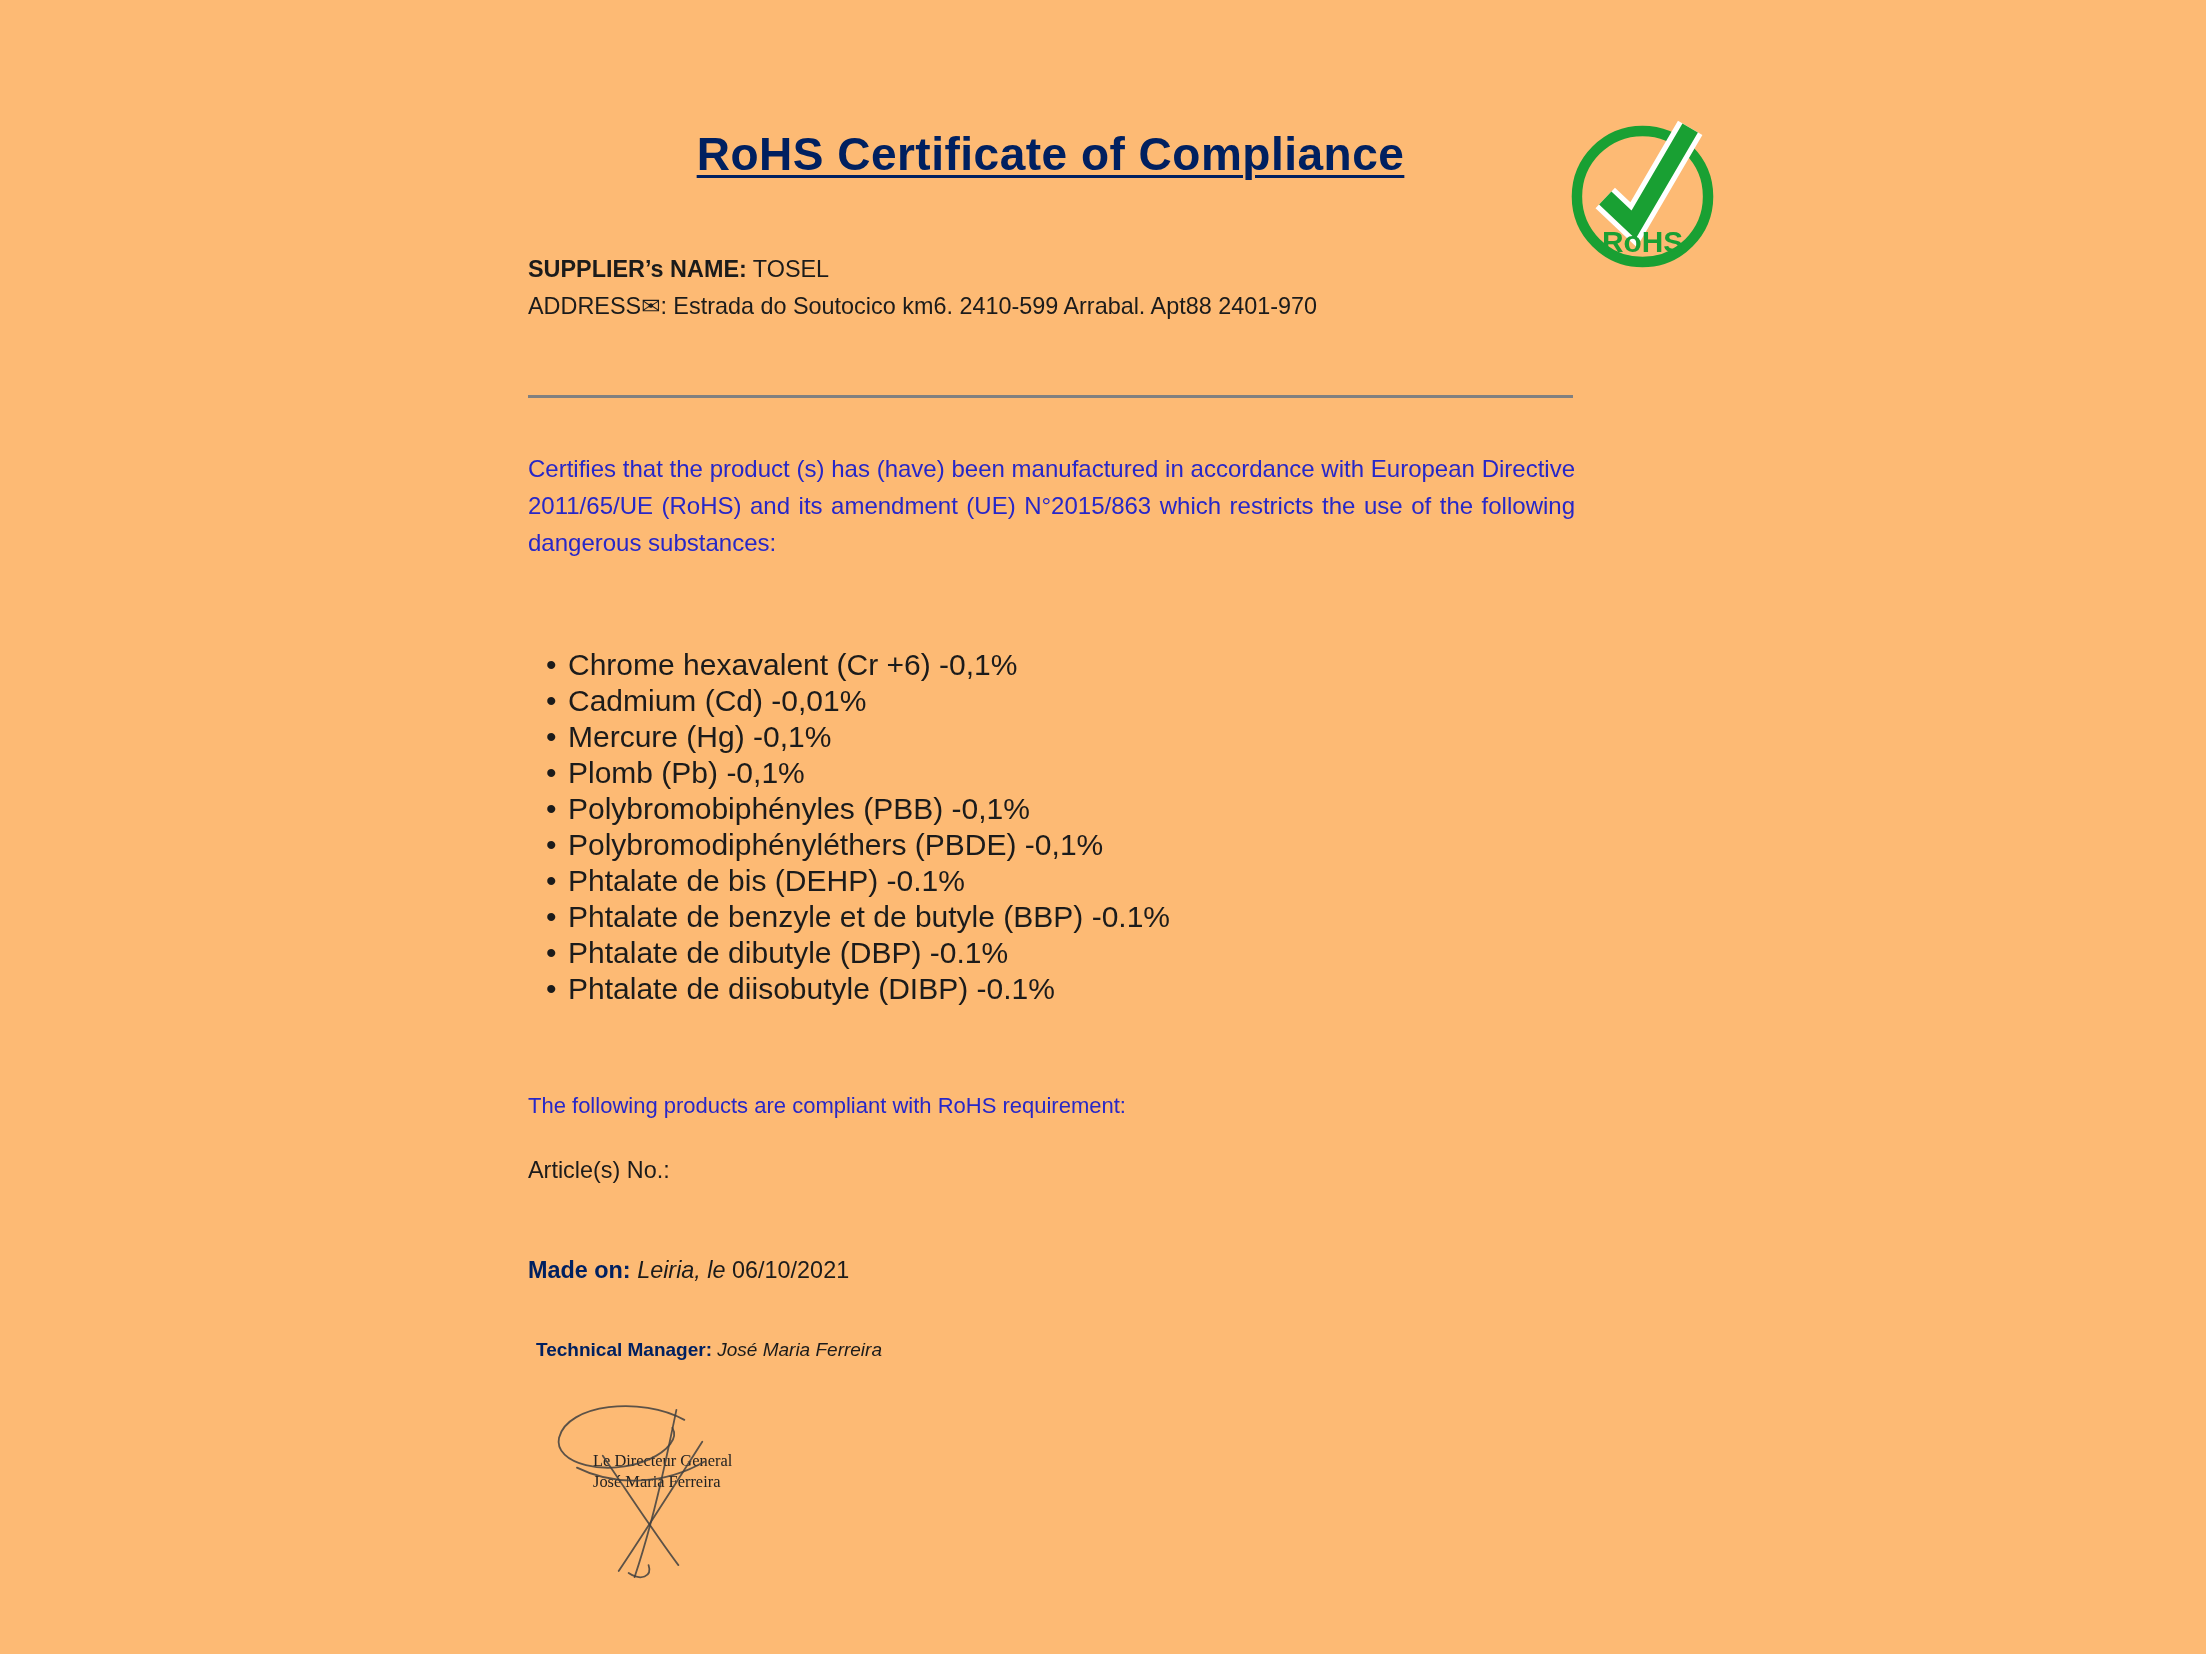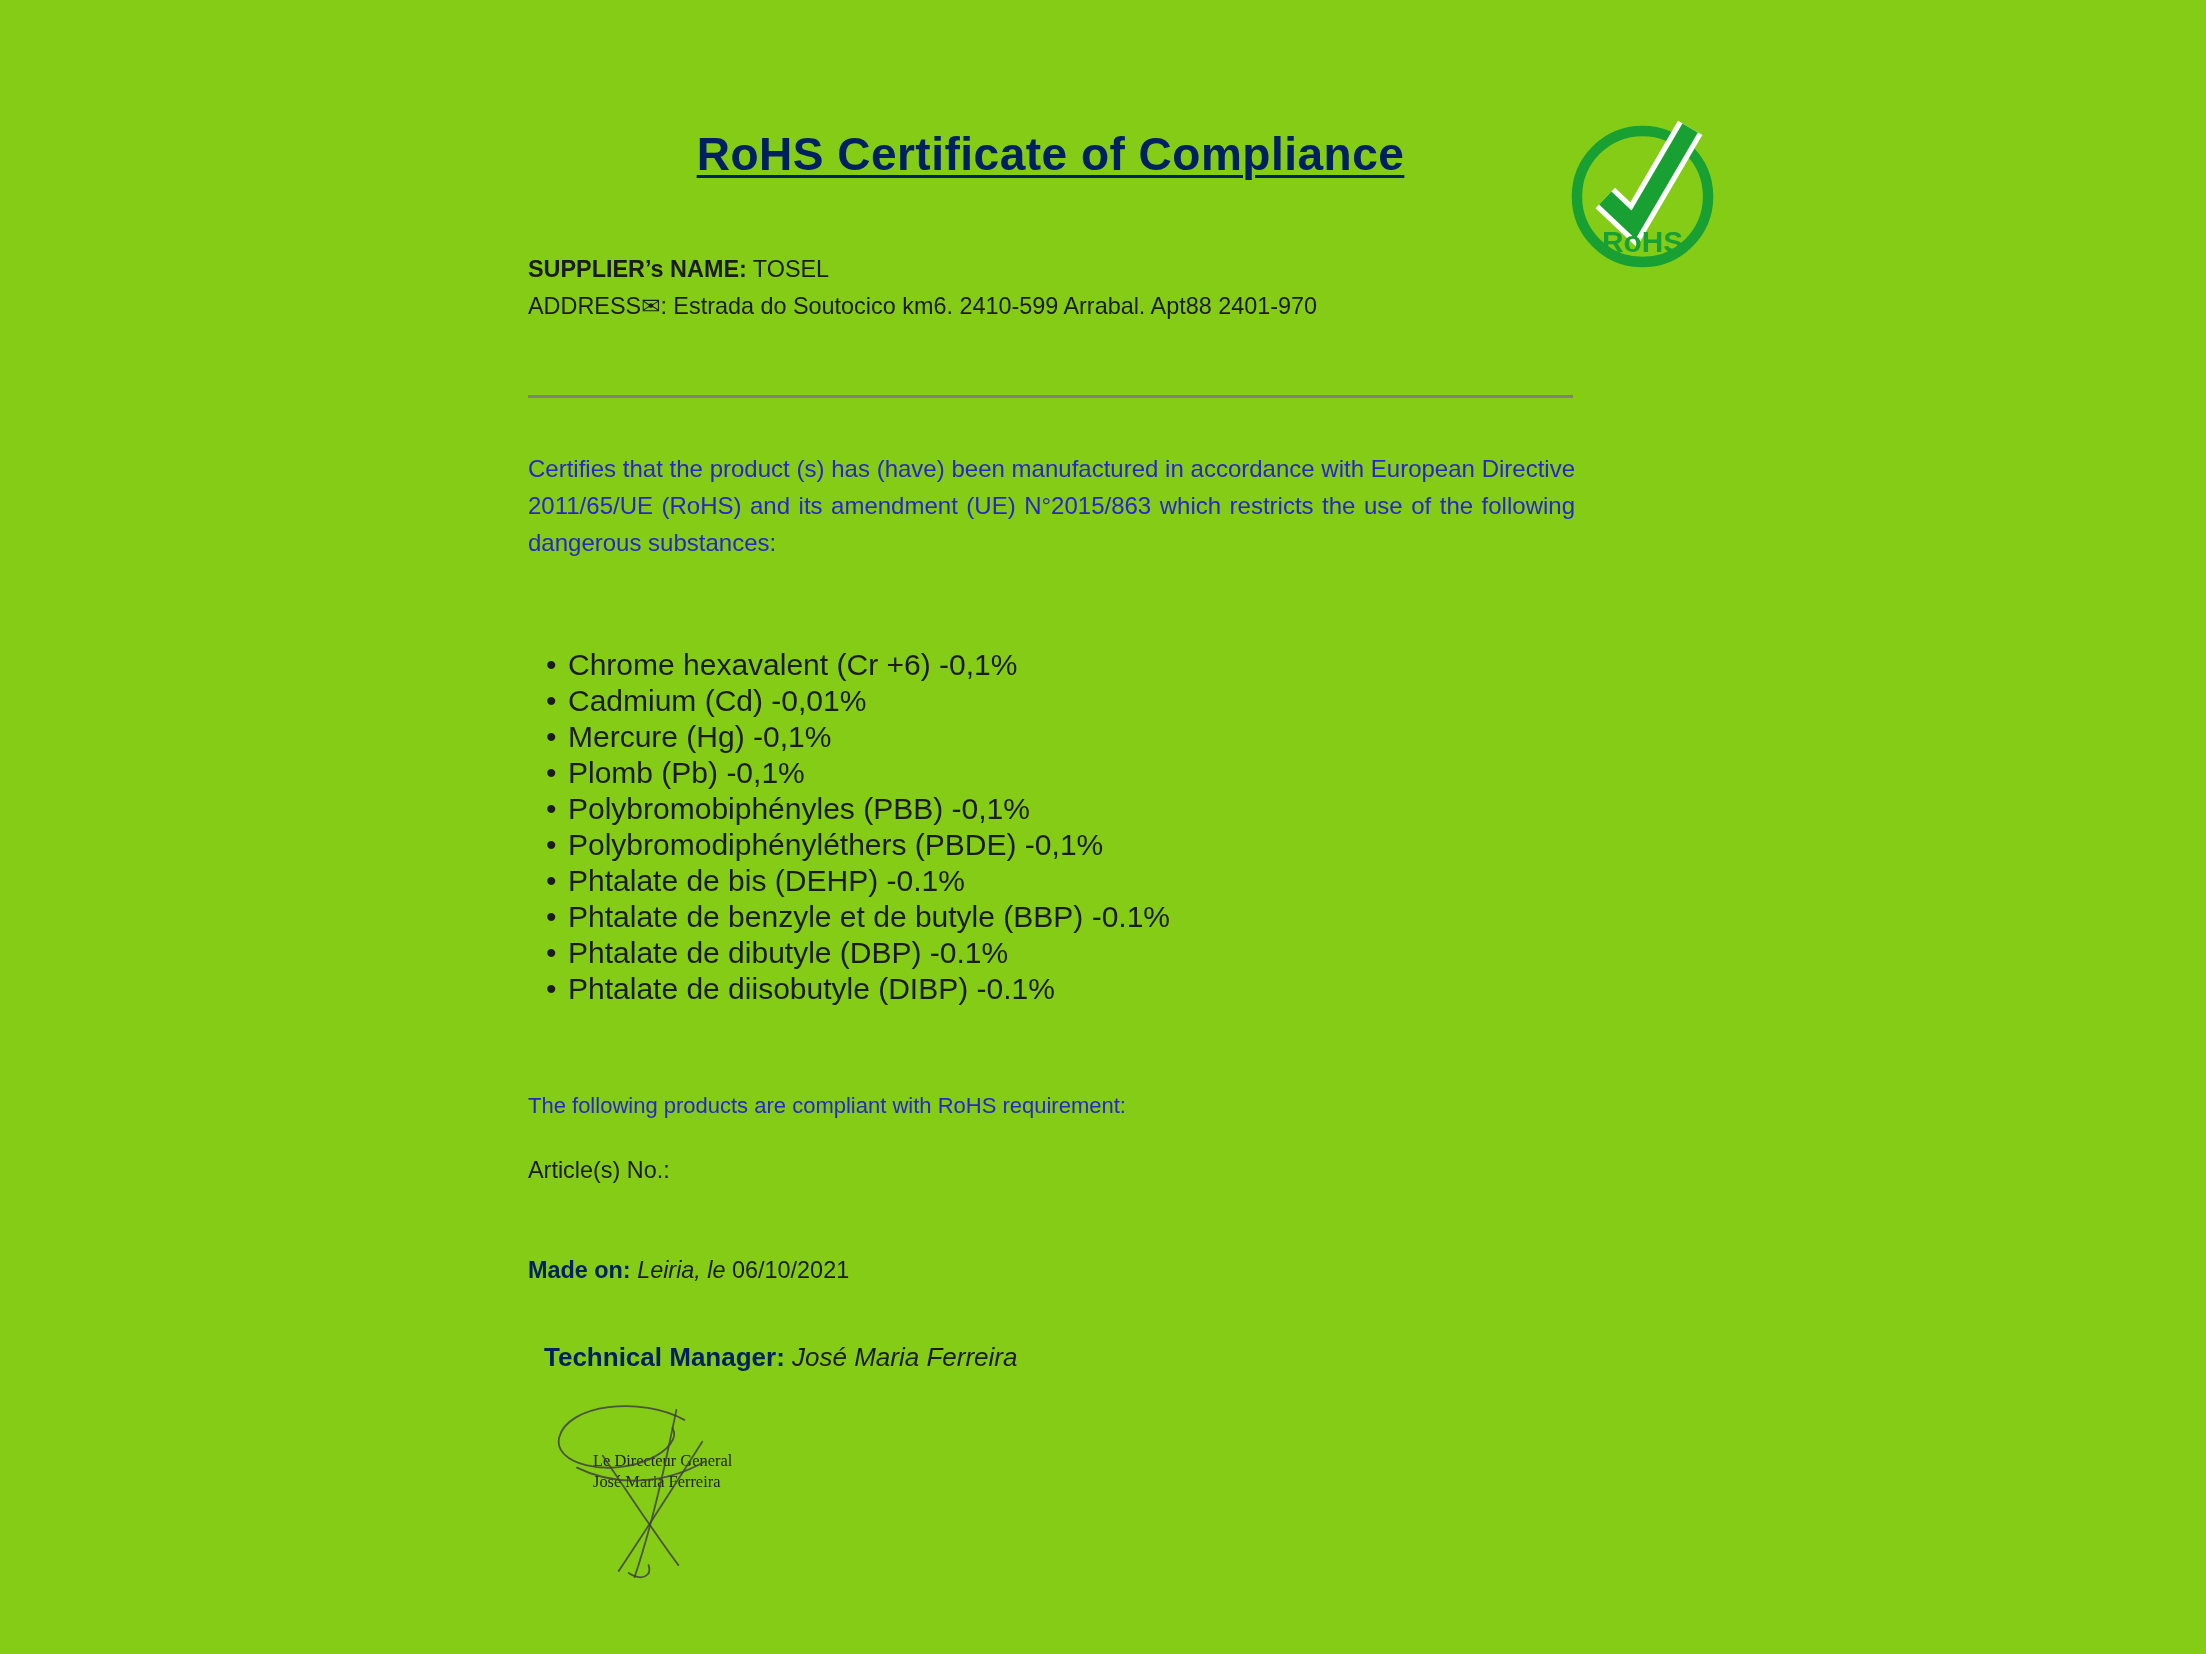--- a/index.html
+++ b/index.html
@@ -1,20 +1,20 @@
 <!DOCTYPE html>
 <html style="--title-navy: #002060; --body-blue: #2727c8; --logo-green: #19a033; --text: #1b1b1b; --divider: #808080;"><head>
 <meta charset="utf-8">
 <style>
   html, body { margin: 0; padding: 0; background: #ffffff; }
   .page {
     position: relative;
     width: 2207px;
     height: 1655px;
-    background: #84cc16;
+    background: #fdba74;
     font-family: "Liberation Sans", sans-serif;
     color: var(--text, #1b1b1b);
     overflow: hidden;
   }
   .doc-title {
     position: absolute;
     left: 528px; top: 127px; width: 1045px;
     margin: 0;
     text-align: center;
     font-size: 46px;
@@ -102,22 +102,22 @@
     position: absolute;
     left: 528px; top: 1252px;
     margin: 0;
     font-size: 23.4px;
     line-height: 37px;
     color: var(--text, #1b1b1b);
   }
   .manager-line {
     position: absolute;
     left: 528px; top: 1323px;
-    margin: 16px;
-    font-size: 26px;
+    margin: 8px;
+    font-size: 19px;
     line-height: 37px;
     color: var(--text, #1b1b1b);
   }
   .navy-label { font-weight: bold; color: var(--title-navy, #002060); }
   .italic { font-style: italic; }
   .signature-block {
     position: absolute;
     left: 537px; top: 1398px;
     width: 239px; height: 184px;
   }

